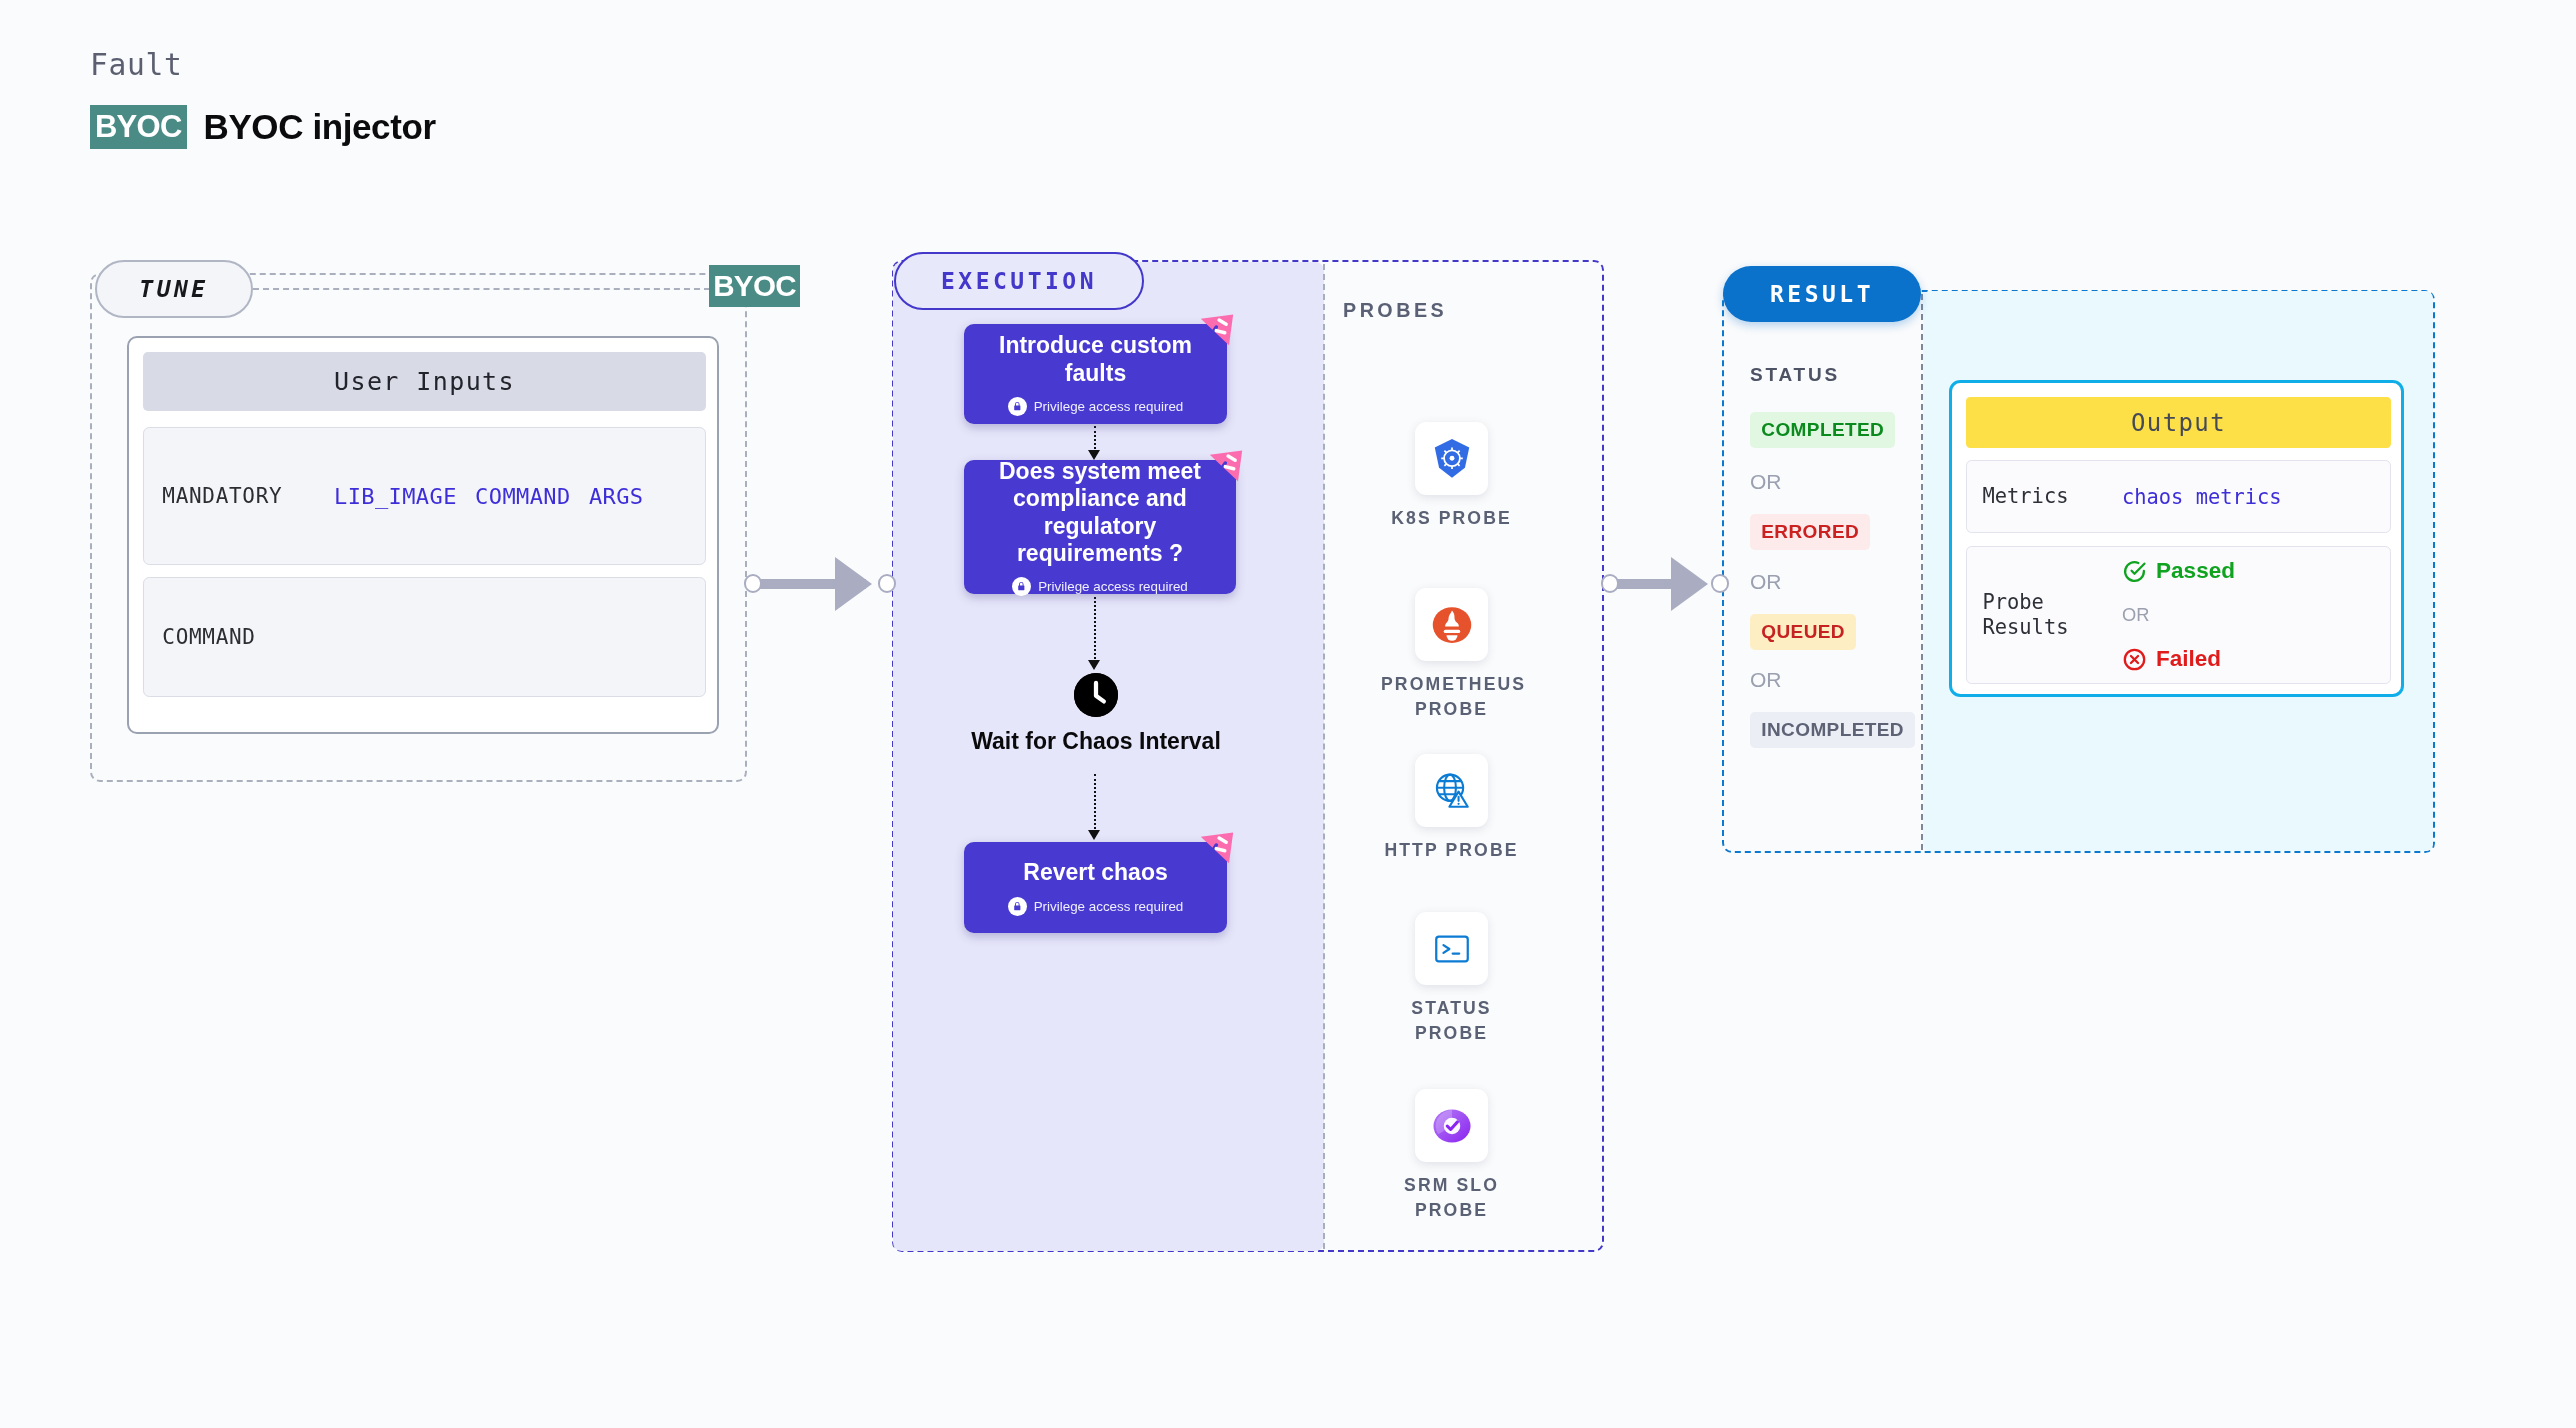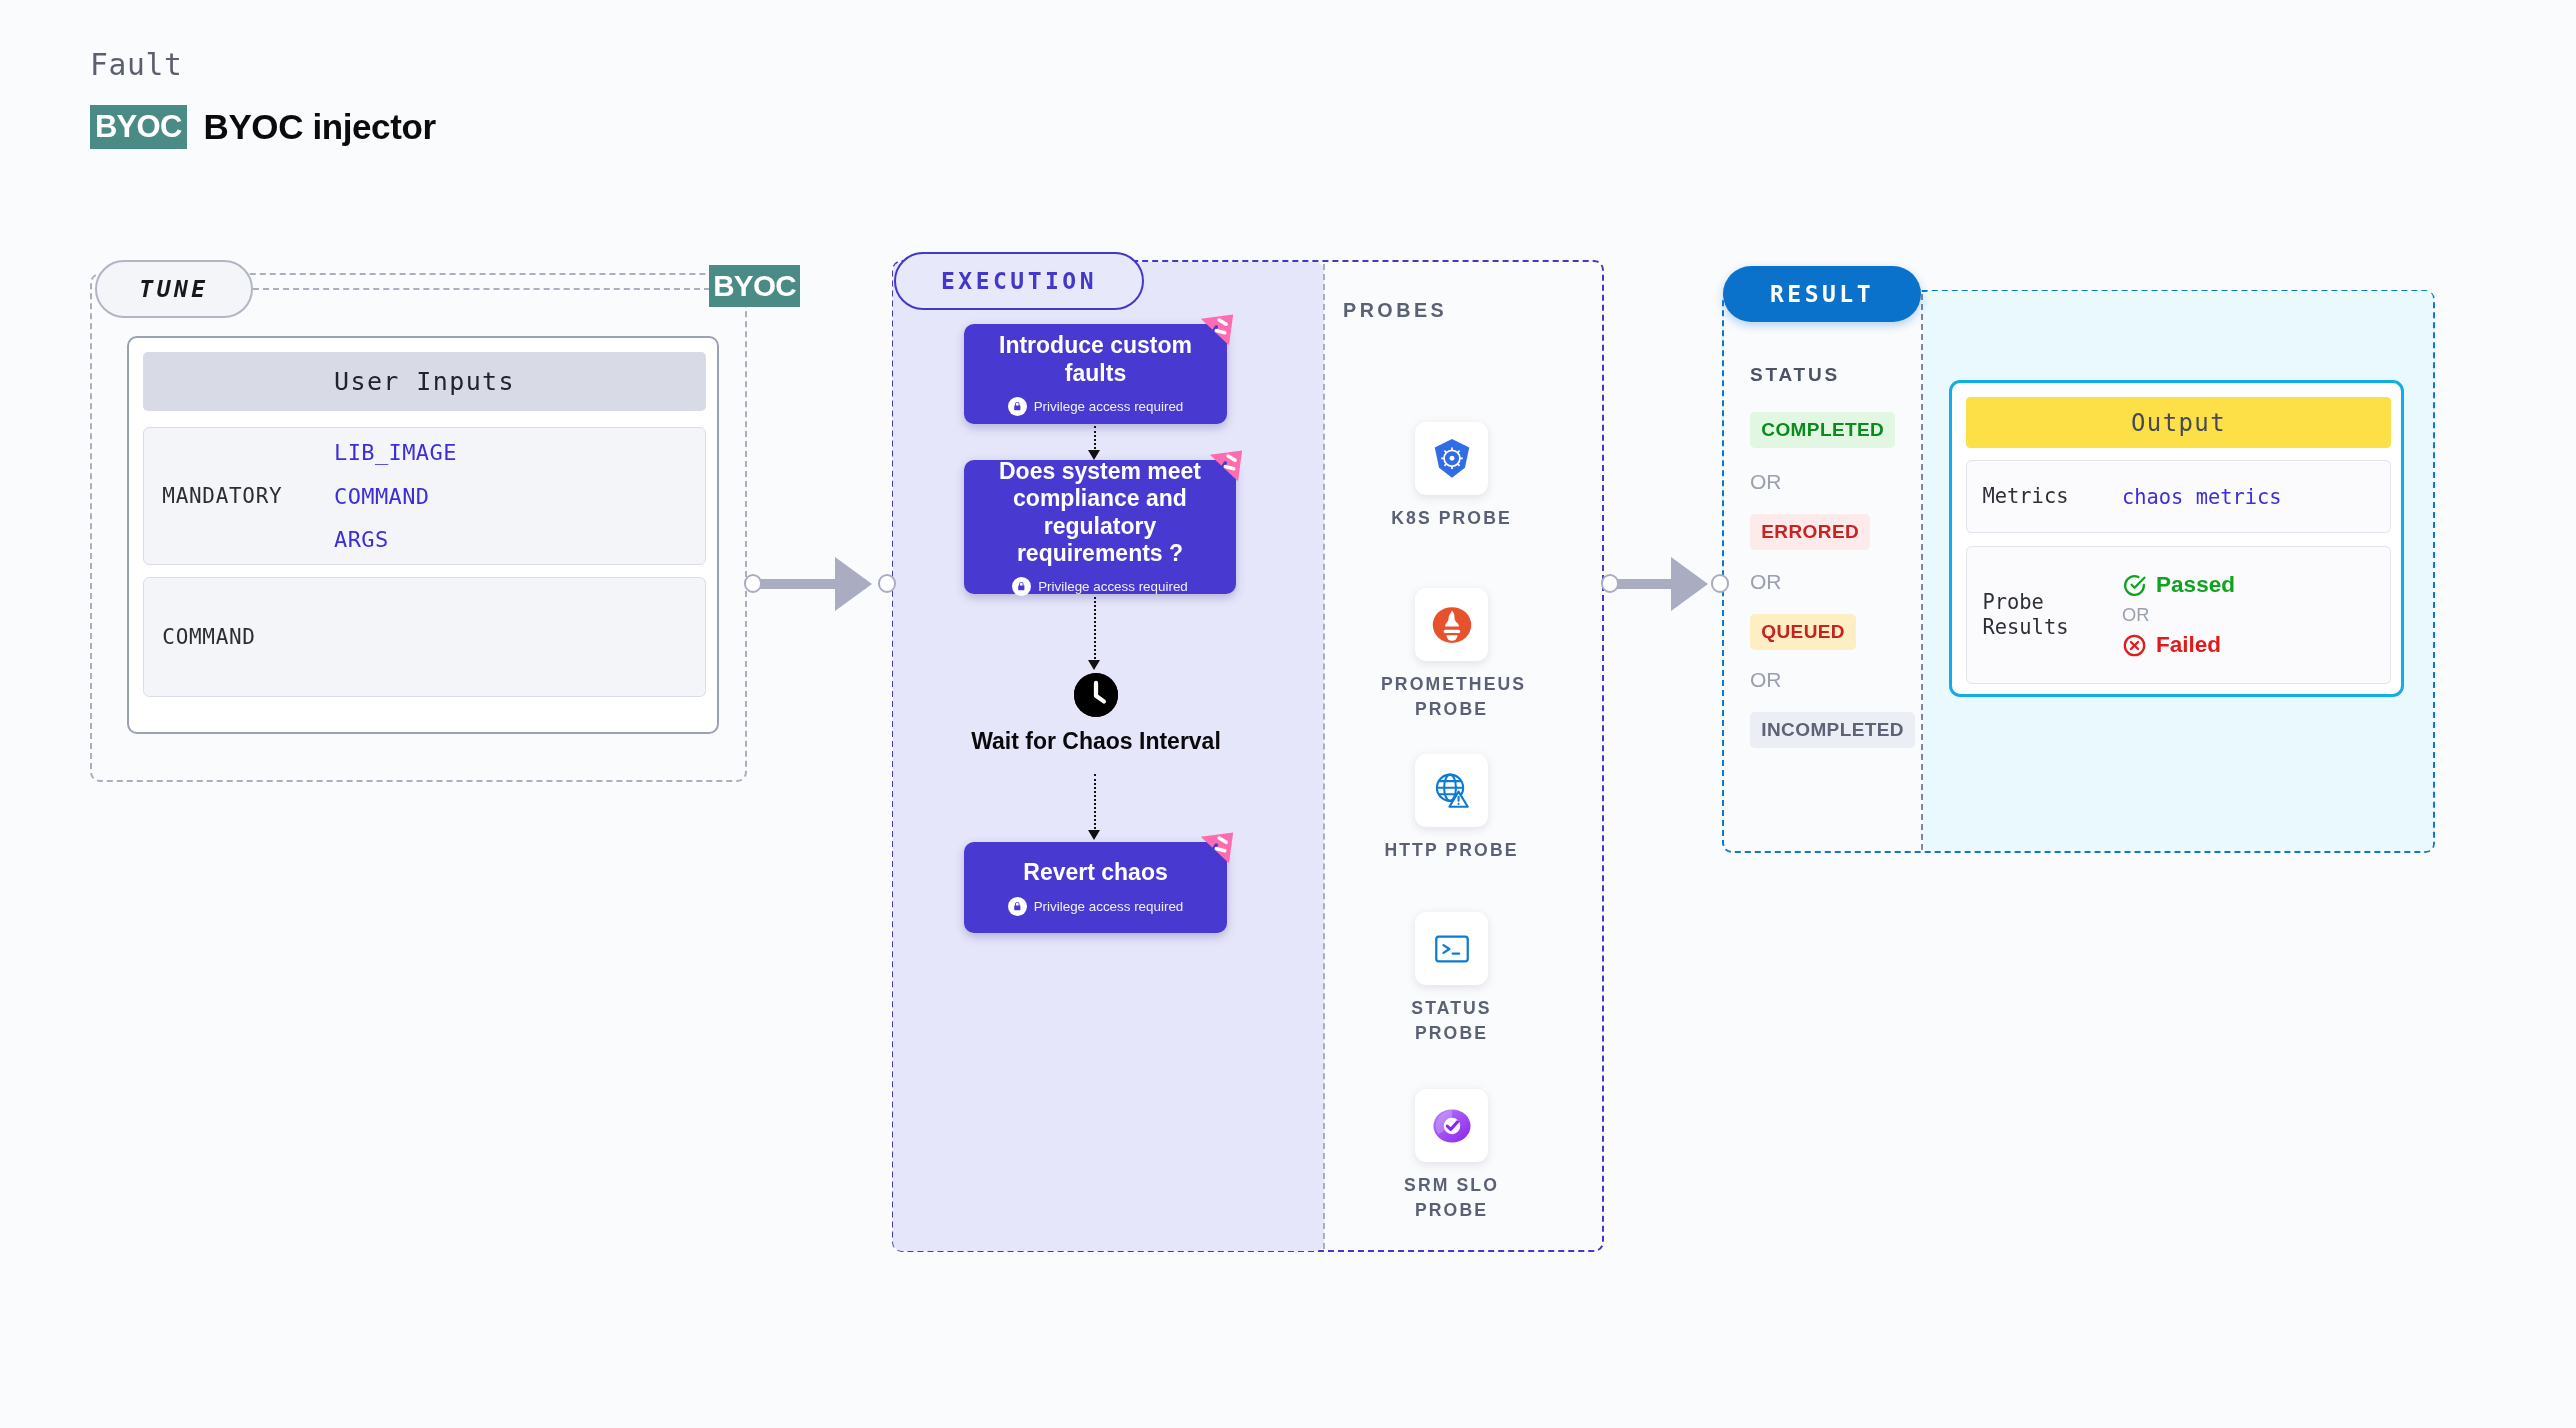--- a/index.html
+++ b/index.html
@@ -86,21 +86,21 @@
     background: #f4f5f9; border: 1.4px solid #dbdde6; border-radius: 6.3px;
     display: flex; align-items: center;
   }
   #group-mandatory { top: 89px; height: 138px; }
   #group-optional  { top: 239px; height: 120px; }
   .group-label {
     width: 190px; padding-left: 18.3px;
     font-family: "DejaVu Sans Mono", monospace;
     font-size: 21px; color: #2c2d33; letter-spacing: 0.7px;
   }
-  .group-items { display: flex; flex-direction: column; gap: 18.3px; }
+  .group-items { display: flex; gap: 18.3px; }
   .group-items span {
     font-family: "DejaVu Sans Mono", monospace;
     font-size: 22px; color: #3d2ed8; letter-spacing: 0.4px;
   }
 
   
   #exec-box {
     left: 892px; top: 260px; width: 712px; height: 992px;
     border: 2.8px dashed #4338ca;
   }
@@ -244,21 +244,21 @@
     background: #fbfbfd; border: 1.4px solid #e2e3ec; border-radius: 5.6px;
     display: flex; align-items: center;
   }
   #out-metrics { top: 77px; height: 73px; }
   #out-probes  { top: 163px; height: 138px; }
   .out-key {
     width: 155px; padding-left: 15.5px;
     font-family: "DejaVu Sans Mono", monospace; font-size: 20.4px; color: #2e3038; line-height: 1.25;
   }
   .out-val-mono { font-family: "DejaVu Sans Mono", monospace; font-size: 20.4px; color: #3d2ed8; }
-  .out-res { display: flex; flex-direction: column; gap: 6px; }
+  .out-res { display: flex; flex-direction: column; gap: 20px; }
   .res-line { display: flex; align-items: center; gap: 9.1px; font-size: 22.5px; font-weight: bold; }
   .res-or { font-size: 18.3px; color: #9aa0b0; font-weight: normal; }
   .res-pass { color: #0fa320; }
   .res-fail { color: #e01b1b; }
 
   
   .flow-arrow { position: absolute; z-index: 6; }
   .flow-dot {
     position: absolute; width: 18.3px; height: 18.3px; border-radius: 50%;
     background: #ffffff; border: 2.8px solid #aaadc2; top: 50%; margin-top: -9.1px;

